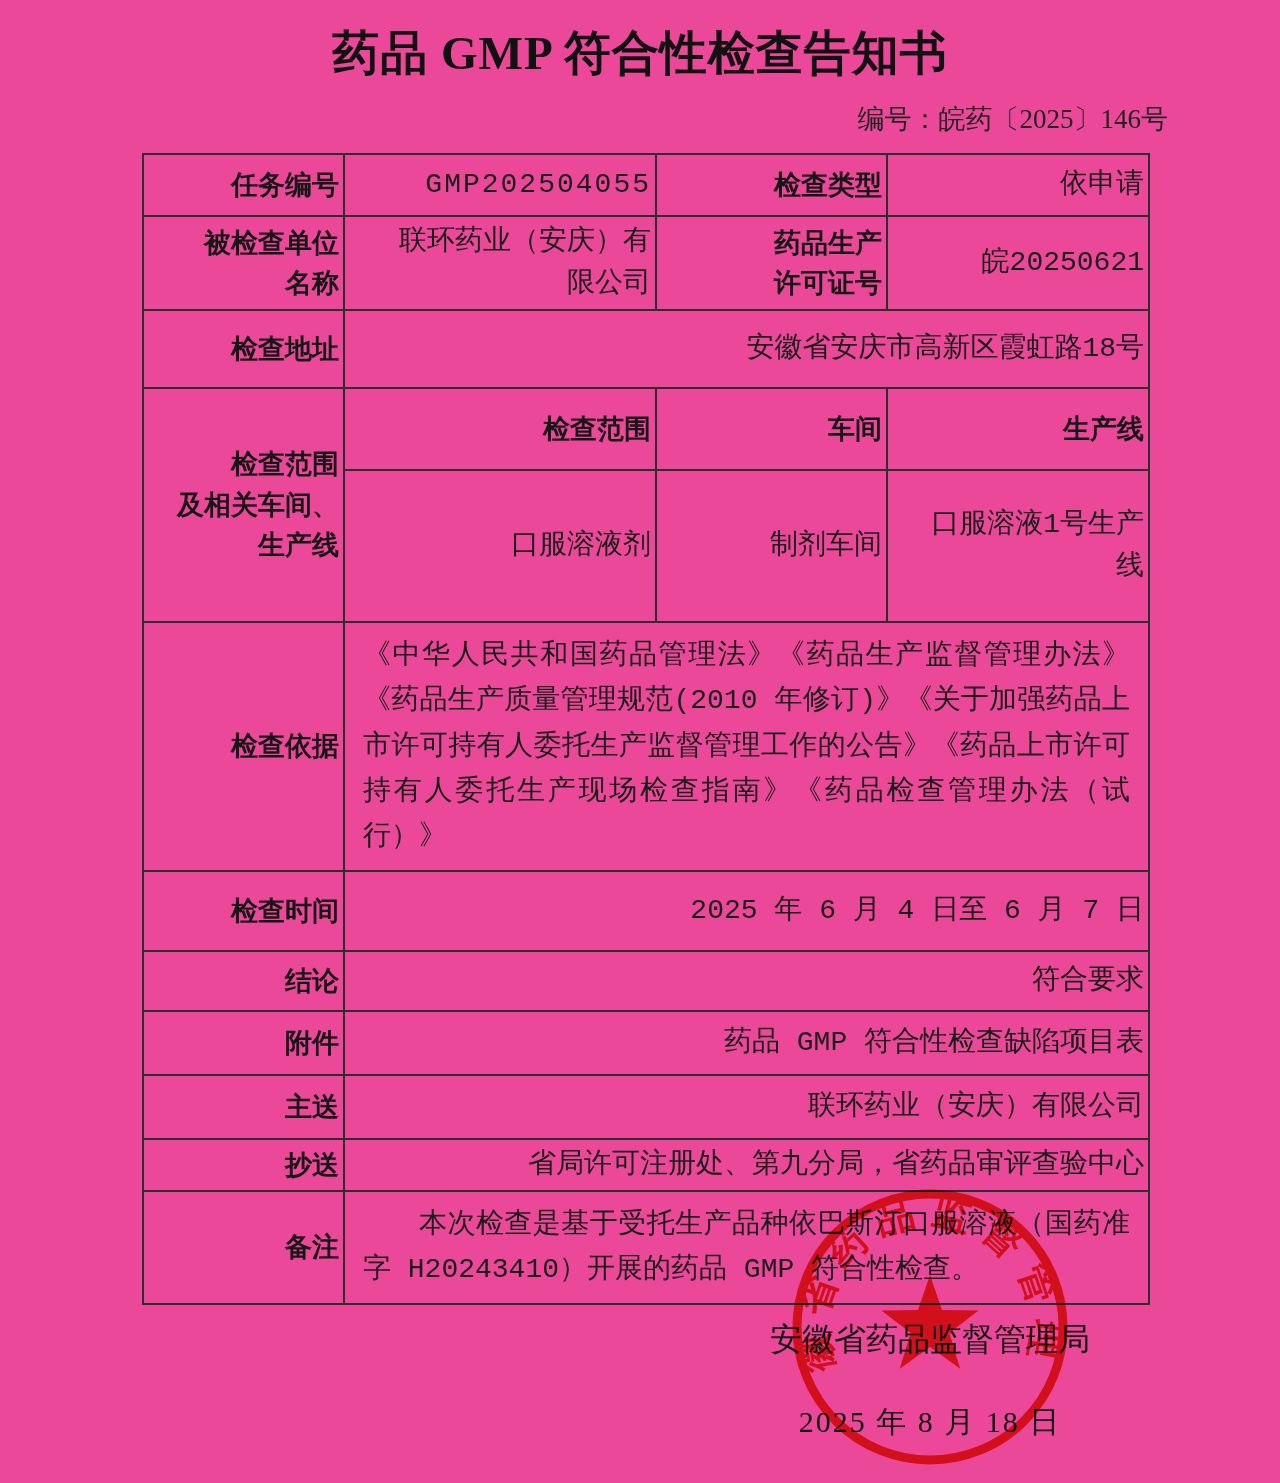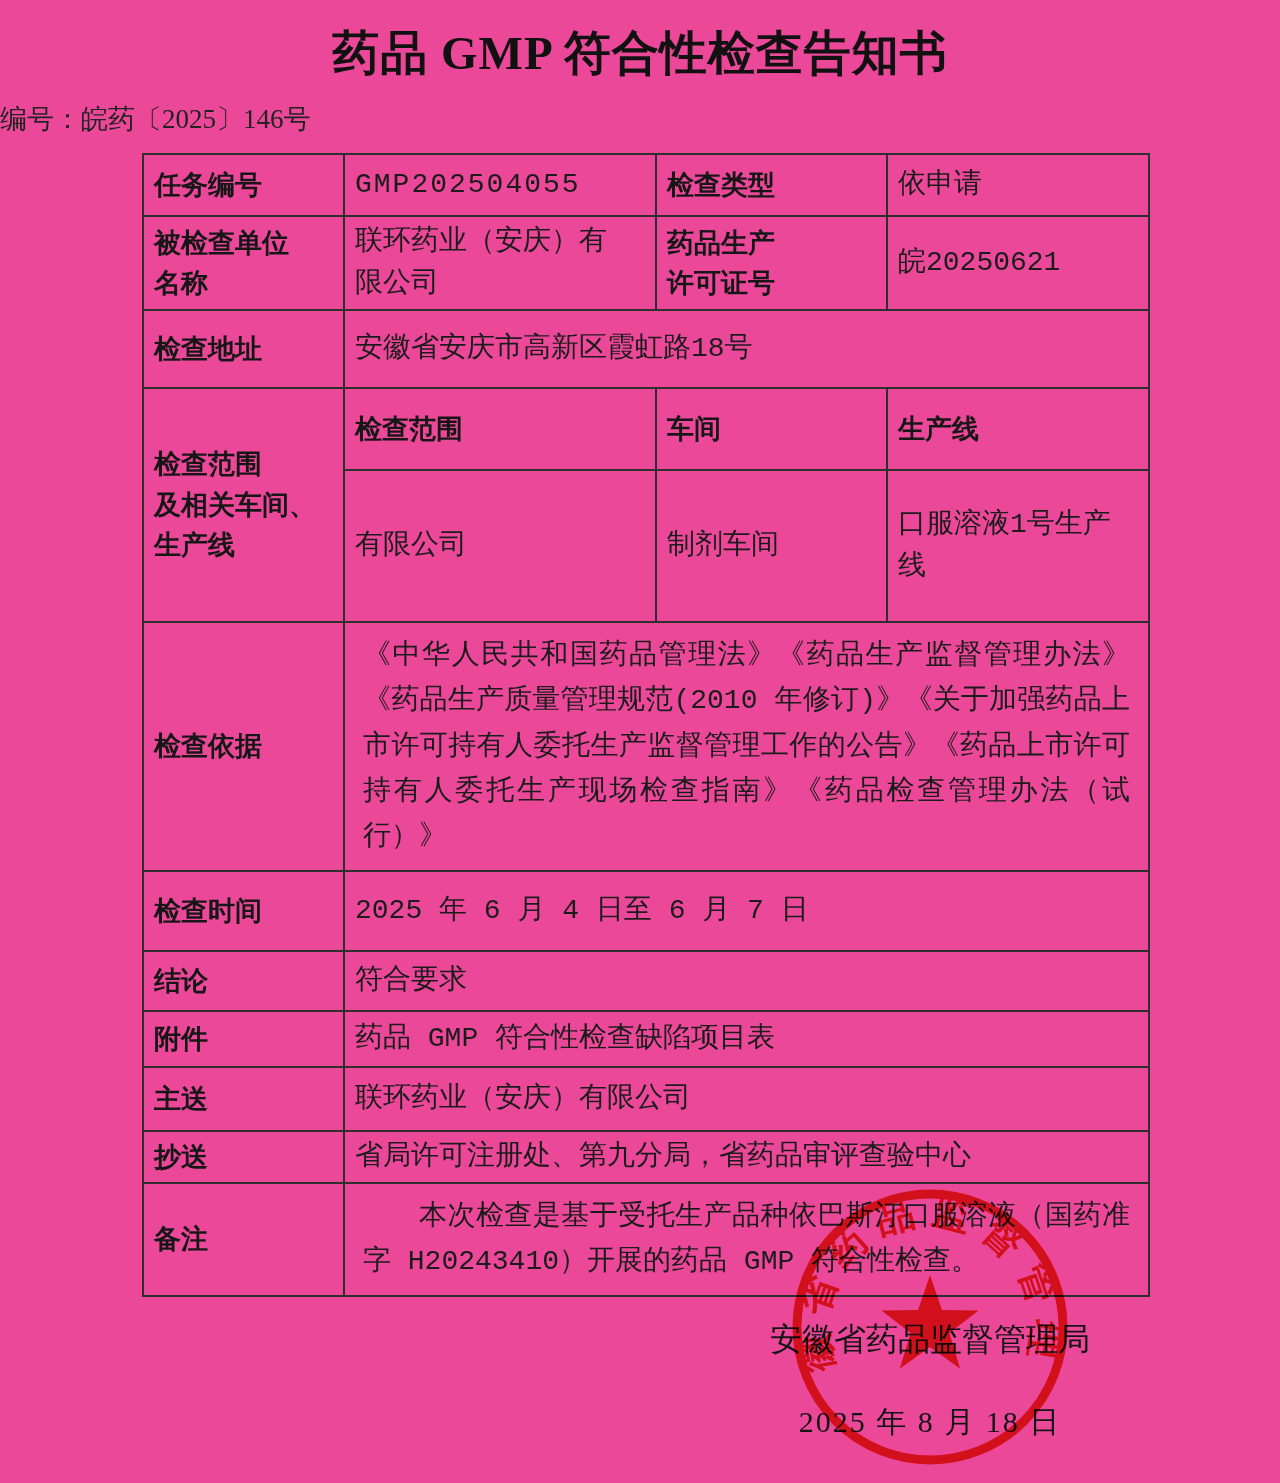--- a/index.html
+++ b/index.html
@@ -17,36 +17,37 @@
     padding-top: 22px;
     text-align: center;
     font-family: "Liberation Serif", "DejaVu Serif", serif;
     font-weight: 700;
     font-size: 47px;
     letter-spacing: 1px;
     color: #111111;
   }
   .doc-number {
     margin-top: 16px;
-    padding-right: 80px;
+    padding-right: 112px;
+    text-align: right;
     font-size: 27px;
     color: #222222;
   }
   table.main {
     border-collapse: collapse;
     table-layout: fixed;
     margin: 16px 0 0 142px;
     width: 1006px;
   }
   td {
     border: 2px solid #2e2e2e;
-    text-align: left;
+    text-align: right;
     vertical-align: middle;
     white-space: pre-line;
-    padding: 4px 10px;
+    padding: 4px 4px;
     line-height: 1.5;
   }
   td.lbl {
     font-family: "Liberation Sans", "DejaVu Sans", sans-serif;
     font-weight: 700;
     font-size: 27px;
     color: #161616;
   }
   td.val {
     font-family: Liberation Mono, monospace;
@@ -128,38 +129,38 @@
       </tr>
       <tr style="height:82px">
         <td class="lbl" rowspan="2">检查范围
 及相关车间、
 生产线</td>
         <td class="lbl">检查范围</td>
         <td class="lbl">车间</td>
         <td class="lbl">生产线</td>
       </tr>
       <tr style="height:152px">
-        <td class="val">有限公司</td>
+        <td class="val">口服溶液剂</td>
         <td class="val">制剂车间</td>
         <td class="val">口服溶液1号生产
 线</td>
       </tr>
       <tr style="height:222px">
         <td class="lbl">检查依据</td>
         <td class="val flow" colspan="3">《中华人民共和国药品管理法》《药品生产监督管理办法》《药品生产质量管理规范(2010 年修订)》《关于加强药品上市许可持有人委托生产监督管理工作的公告》《药品上市许可持有人委托生产现场检查指南》《药品检查管理办法（试行）》</td>
       </tr>
       <tr style="height:80px">
         <td class="lbl">检查时间</td>
         <td class="val" colspan="3">2025 年 6 月 4 日至 6 月 7 日</td>
       </tr>
       <tr style="height:60px">
         <td class="lbl">结论</td>
         <td class="val" colspan="3">符合要求</td>
       </tr>
-      <tr style="height:56px">
+      <tr style="height:64px">
         <td class="lbl">附件</td>
         <td class="val" colspan="3">药品 GMP 符合性检查缺陷项目表</td>
       </tr>
       <tr style="height:64px">
         <td class="lbl">主送</td>
         <td class="val" colspan="3">联环药业（安庆）有限公司</td>
       </tr>
       <tr style="height:48px">
         <td class="lbl">抄送</td>
         <td class="val" colspan="3">省局许可注册处、第九分局，省药品审评查验中心</td>

